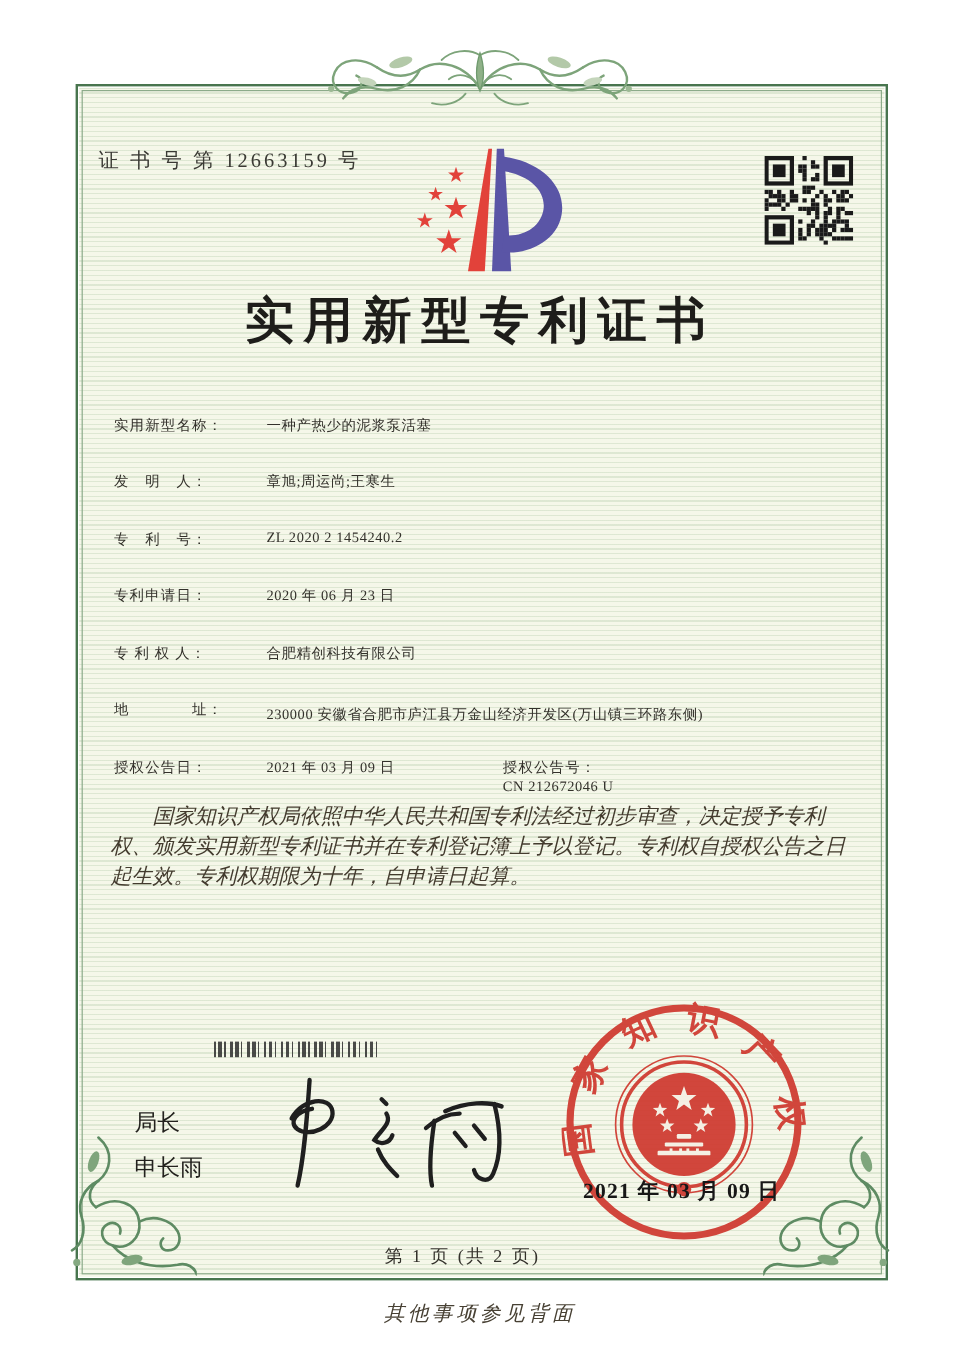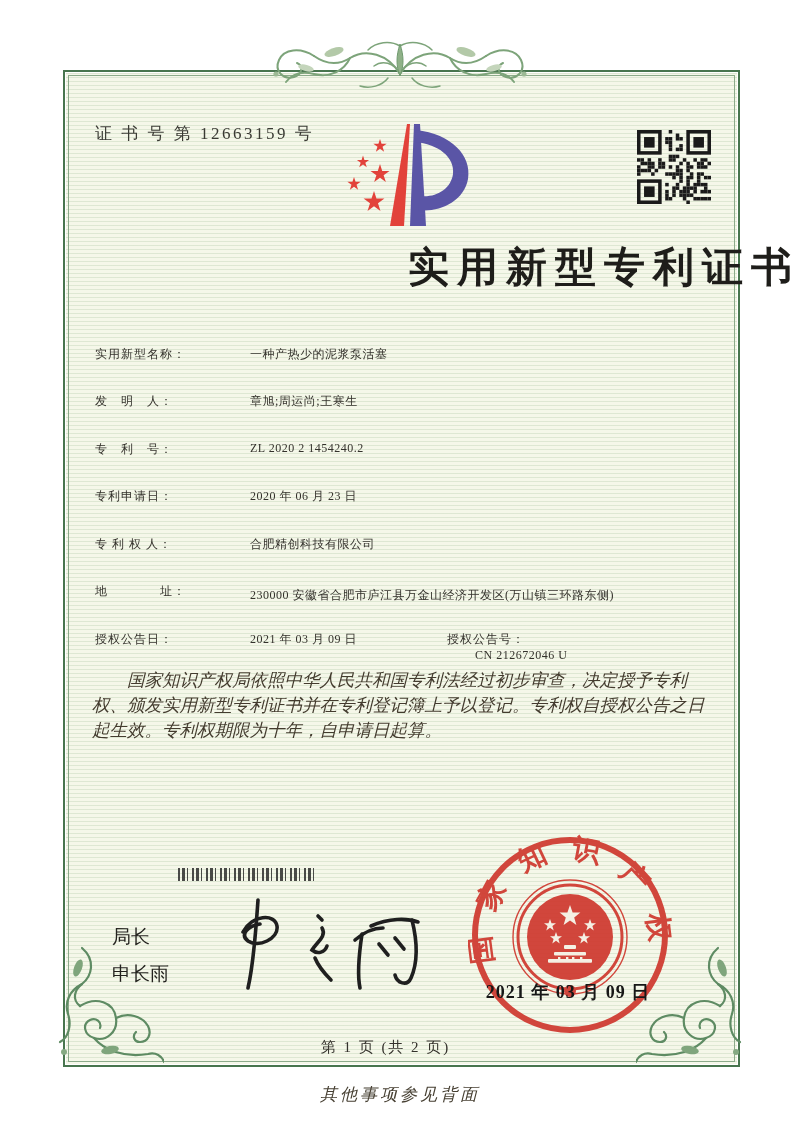--- a/index.html
+++ b/index.html
@@ -16,31 +16,31 @@
   }
   .border-outer{
     position:absolute;left:63px;top:70px;width:677px;height:997px;
     border:2.5px solid #48754e;box-sizing:border-box;
   }
   .border-inner{
     position:absolute;left:3px;top:3px;right:3px;bottom:3px;
     border:1px solid #8cab8a;
   }
   .cert-no{
-    position:absolute;left:95px;top:122px;font-size:17px;letter-spacing:2.5px;color:#3a3a34;
+    position:absolute;left:82px;top:122px;font-size:17px;letter-spacing:2.5px;color:#3a3a34;
   }
   .logo{position:absolute;left:330px;top:112px;width:156px;height:126px;}
   .qr{position:absolute;left:637px;top:130px;width:74px;height:74px;}
   .title{
-    position:absolute;left:0;top:240px;width:800px;text-align:right;
+    position:absolute;left:0;top:240px;width:800px;text-align:center;
     font-size:41px;font-weight:600;letter-spacing:8px;color:#1e1d1a;margin:0;
   }
   .field-row{position:absolute;left:95px;font-size:12px;color:#33312b;display:flex;}
   .field-label{display:inline-block;width:127px;flex:none;letter-spacing:1px;}
-  .field-value{letter-spacing:0.5px;margin-left:28px;}
+  .field-value{letter-spacing:0.5px;}
   .addr-value{width:512px;line-height:24px;}
   .pair2{margin-left:90px;display:flex;flex-direction:column;}
   .paragraphs{
     position:absolute;left:92px;top:668px;width:620px;
     font-size:17.5px;line-height:25px;color:#433b2e;font-style:italic;
   }
   .paragraphs p{margin:0;text-indent:2em;}
   .barcode{
     position:absolute;left:178px;top:868px;width:138px;height:13px;opacity:.85;
     background:repeating-linear-gradient(90deg,#2c2c2c 0 2px,transparent 2px 4px,#2c2c2c 4px 7px,transparent 7px 9px,#2c2c2c 9px 10px,transparent 10px 14px);

